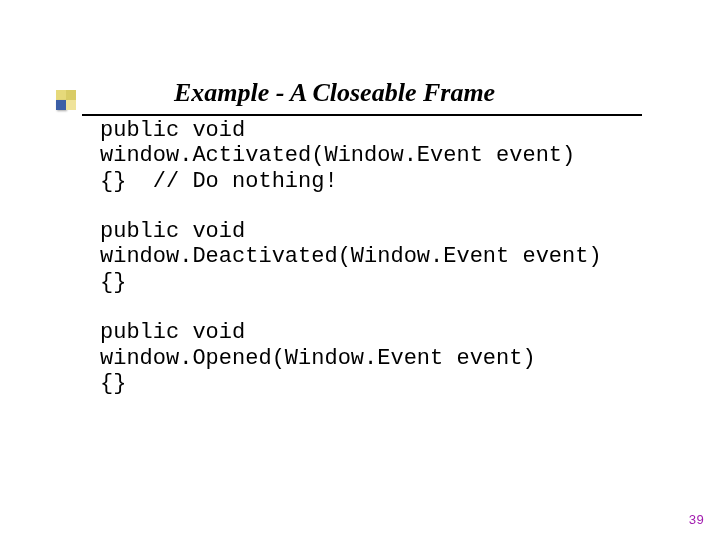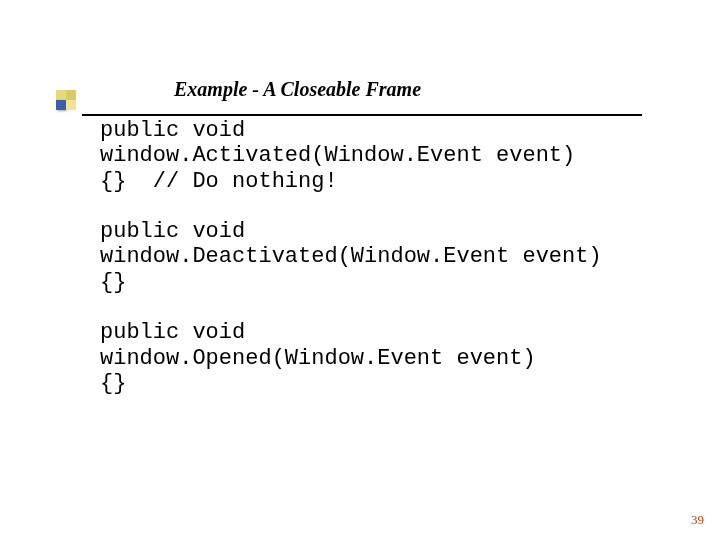--- a/index.html
+++ b/index.html
@@ -33,21 +33,21 @@
 
   .title-block {
     position: absolute;
     left: 174px;
     top: 78px;
     width: 430px;
   }
   .title-text {
     font-style: italic;
     font-weight: bold;
-    font-size: 20px;
+    font-size: 26px;
     line-height: 1.15;
     color: #000;
   }
   .title-rule {
     position: absolute;
     left: 82px;
     top: 114px;
     width: 560px;
     height: 2px;
     background: #000;
@@ -62,23 +62,23 @@
     font-size: 22px;
     line-height: 1.15;
     color: #000;
     white-space: pre;
   }
 
   .pagenum {
     position: absolute;
     right: 16px;
     bottom: 12px;
-    font-family: Liberation Serif, serif;
+    font-family: Liberation Mono, monospace;
     font-size: 13px;
-    color: #c2410c;
+    color: #a21caf;
   }
 </style>
 </head>
 <body>
 
 <div class="bullet-icon">
   <div class="sq y1"></div>
   <div class="sq y2"></div>
   <div class="sq blue"></div>
   <div class="sq y3"></div>

